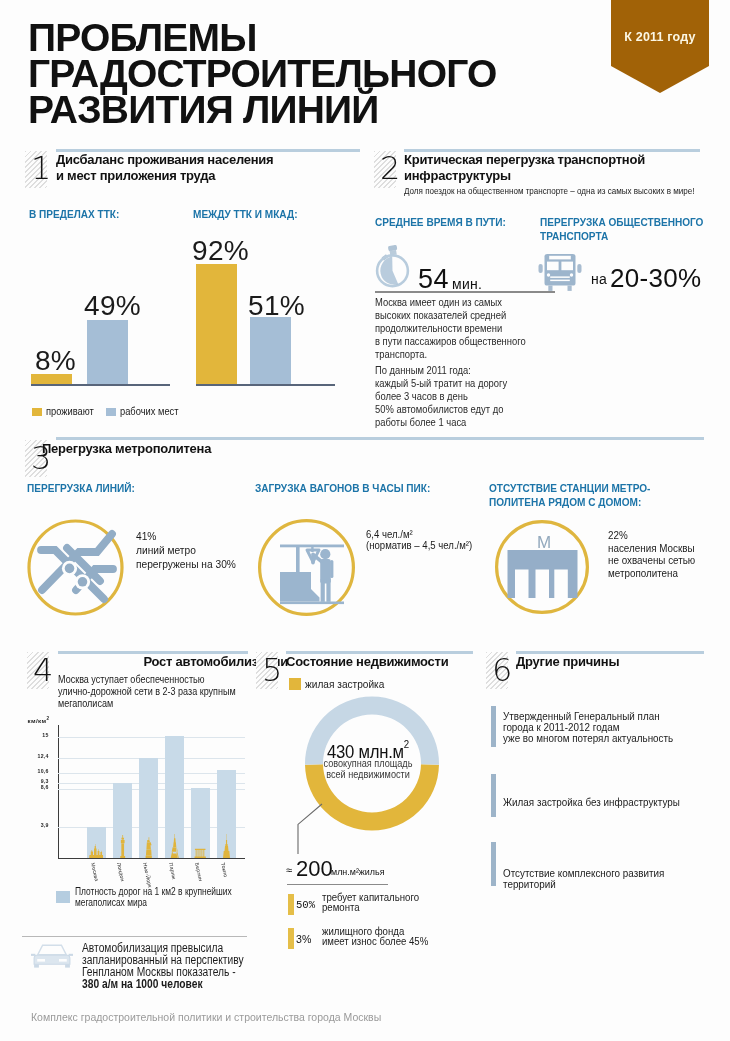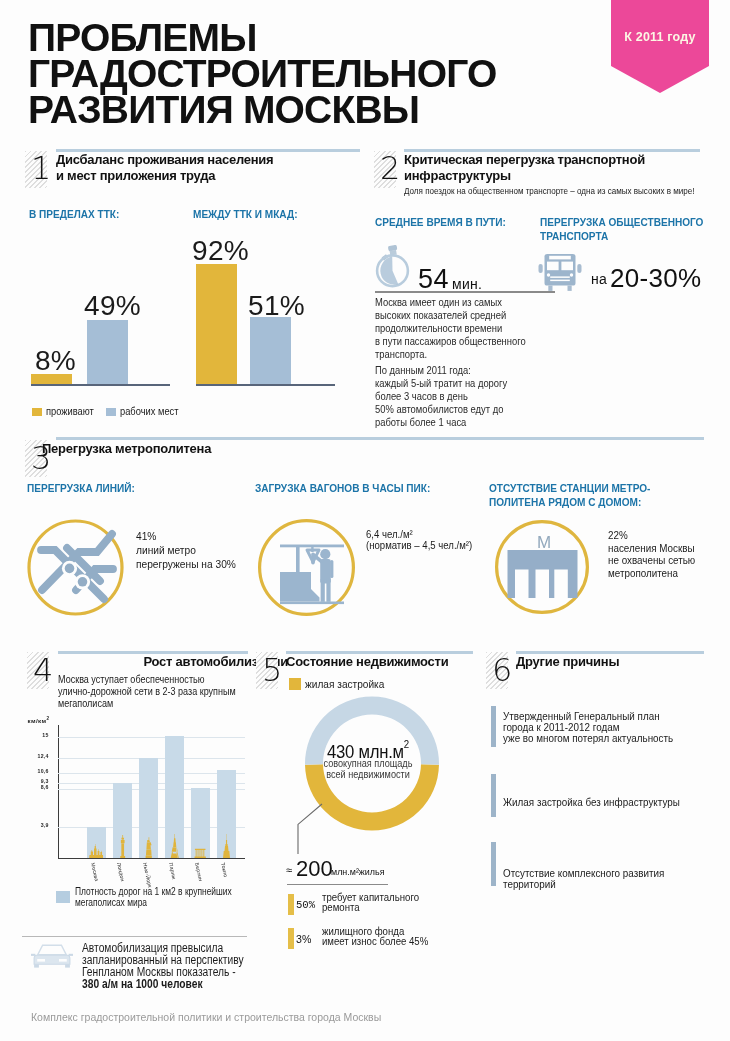--- a/index.html
+++ b/index.html
@@ -7,21 +7,21 @@
        font-family:"Liberation Sans",sans-serif;overflow:hidden;position:relative;
        -webkit-font-smoothing:antialiased;}
   .page{position:absolute;inset:0;background:#fdfdfd;padding-left:13px;}
   .abs{position:absolute;}
 
   
   #title{left:28px;top:20px;width:600px;font-weight:bold;font-size:39px;line-height:36px;
          letter-spacing:-0.8px;color:#111111;}
   #title div{white-space:nowrap;}
   #ribbon{left:611px;top:0;width:98px;height:93px;
-          background:#ec4899;
+          background:#a16207;
           clip-path:polygon(0 0,100% 0,100% 71%,50% 100%,0 71%);}
   #ribbon span{position:absolute;left:0;right:0;top:30px;text-align:center;
                color:#FCF7E4;font-weight:bold;font-size:12.5px;letter-spacing:0.2px;}
 
   
   .hatch{position:absolute;width:22px;height:37px;
          background:repeating-linear-gradient(135deg,#dedede 0 1.3px,#fdfdfd 1.3px 3.6px);}
   .secnum{position:absolute;font-family:"DejaVu Sans",sans-serif;font-size:32px;
           color:#131313;font-weight:100;line-height:1;}
   .rule{position:absolute;height:3px;background:#b9cede;}
@@ -44,21 +44,21 @@
   .chart4cat{font-size:5.2px;color:#1f1f1f;letter-spacing:0.2px;white-space:nowrap;transform:rotate(78deg);transform-origin:0 0;}
 </style>
 </head>
 <body>
 
 <div class="page">
 
   <div class="abs" id="title">
     <div>ПРОБЛЕМЫ</div>
     <div>ГРАДОСТРОИТЕЛЬНОГО</div>
-    <div>РАЗВИТИЯ МОСКВЫ</div>
+    <div>РАЗВИТИЯ ЛИНИЙ</div>
   </div>
   <div class="abs" id="ribbon">
     <span>К 2011 году</span>
   </div>
 
   <div class="hatch" style="left:25px;top:151px;"></div>
   <div class="secnum" style="left:31px;top:152px;">1</div>
   <div class="rule" style="left:56px;top:149px;width:304px;height:2.5px;"></div>
   <div class="sechead" style="left:56px;top:152px;width:300px;">
     <div>Дисбаланс проживания населения</div>

